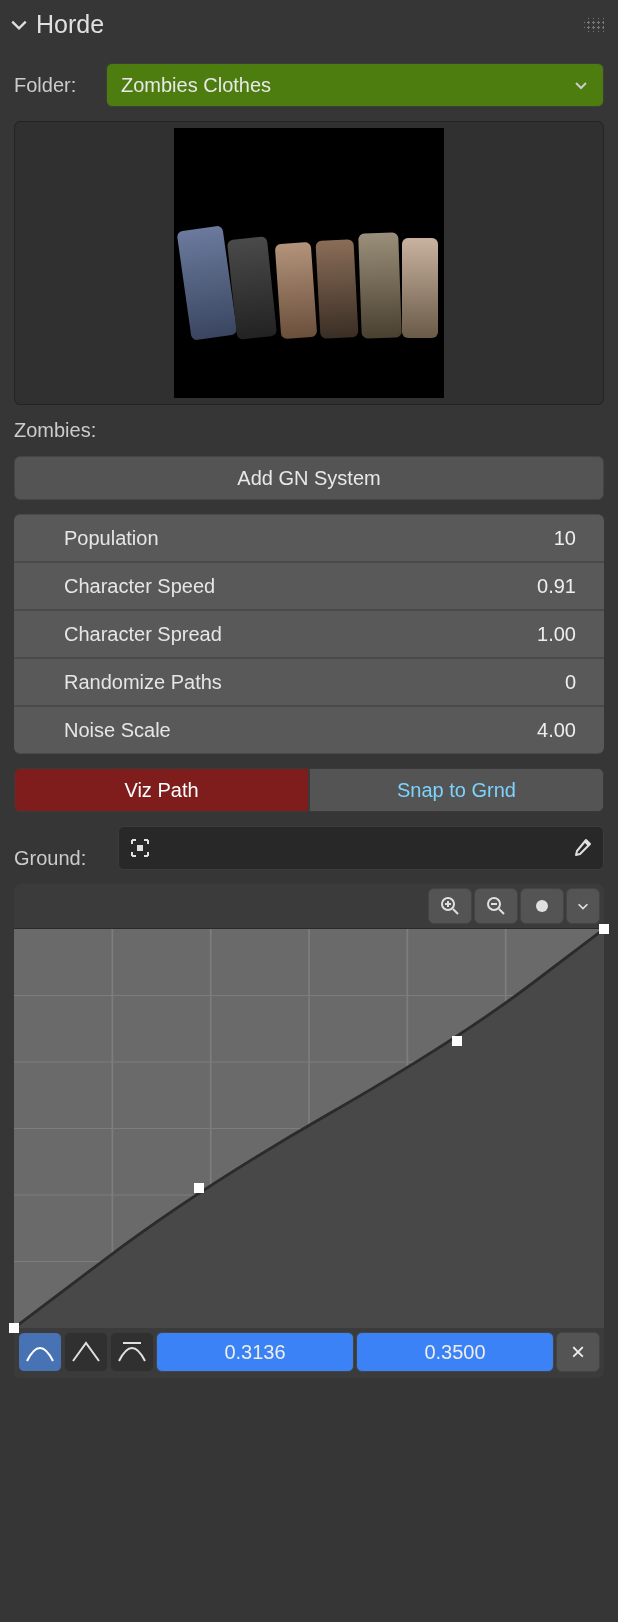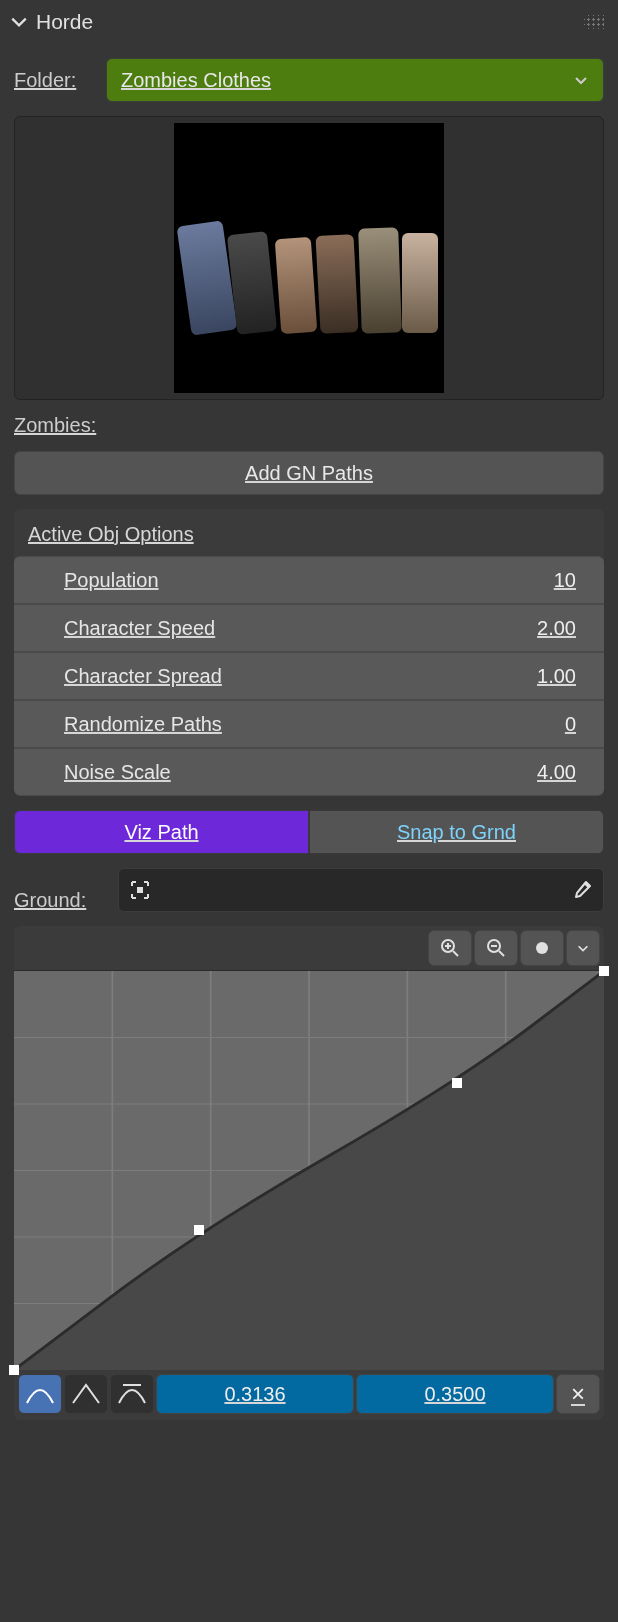--- a/index.html
+++ b/index.html
@@ -1,55 +1,55 @@
 <!DOCTYPE html>
 <html><head>
 <meta charset="utf-8">
 <style>
   * { box-sizing: border-box; margin: 0; padding: 0; font-family: -apple-system, "Segoe UI", Arial, sans-serif; }
   body { background: #363636; width: 618px; color: #d6d6d6; font-size: 19px; }
   .panel { padding: 0; }
   .header { display: flex; align-items: center; padding: 10px 14px 10px 10px; }
   .chev { margin-right: 8px; display:inline-flex; }
-  .header-title { font-size: 21px; font-weight: 500; color: #e0e0e0; }
+  .header-title { font-size: 25px; font-weight: 500; color: #e0e0e0; }
   .drag-dots { margin-left: auto; width:20px; height:14px; background-image: radial-gradient(#777 1px, transparent 1.2px); background-size: 5px 5px; background-position: 2px 2px; }
-  .body { padding: 14px; display:flex; flex-direction:column; gap:14px;text-decoration:underline; }
+  .body { padding: 14px; display:flex; flex-direction:column; gap:14px; }
   .row { display:flex; align-items:center; gap:12px; }
   .row-label { color:#ccc; font-size:20px; min-width:80px; }
   .select { flex:1; background:#4d7c0f; border:1px solid #3c3c3c; border-radius:6px; height:44px; display:flex; align-items:center; padding:0 14px; color:#e8e8e8; font-size:20px; position:relative; }
   .select .chev-down { margin-left:auto; display:inline-flex; }
   .preview-card { background:#303030; border:1px solid #232323; border-radius:6px; padding:6px; display:flex; justify-content:center; }
   .preview-img { width:270px; height:270px; background:#000; position:relative; overflow:hidden; }
   .button { background:#545454; border:1px solid #444; border-radius:6px; height:44px; display:flex; align-items:center; justify-content:center; color:#e8e8e8; font-size:20px; width:100%; }
   .section { background:#3b3b3b; border-radius:6px; padding:0; overflow:hidden; }
   .section-title { padding:14px 14px 10px 14px; color:#d6d6d6; font-size:20px; }
   .props { display:flex; flex-direction:column; }
   .prop-row { display:flex; align-items:center; justify-content:space-between; background:#595959; border-top:1px solid #4a4a4a; border-bottom:1px solid #4a4a4a; height:48px; padding:0 28px 0 50px; color:#e6e6e6; font-size:20px; }
   .prop-row:first-child { border-top-left-radius:6px; border-top-right-radius:6px; }
   .prop-row:last-child { border-bottom-left-radius:6px; border-bottom-right-radius:6px; }
   .prop-label {}
   .prop-val { color:#eee; }
   .toggle-row { display:flex; gap:0; }
   .toggle-btn { flex:1; height:44px; display:flex; align-items:center; justify-content:center; font-size:20px; border:1px solid #3a3a3a; }
-  .toggle-active { background:#6d28d9; color:#fff; border-top-left-radius:6px; border-bottom-left-radius:6px; }
+  .toggle-active { background:#7f1d1d; color:#fff; border-top-left-radius:6px; border-bottom-left-radius:6px; }
   .toggle-inactive { background:#545454; color:#7dd3fc; border-top-right-radius:6px; border-bottom-right-radius:6px; }
   .ground-row { display:flex; align-items:flex-end; gap:14px; }
   .ground-label { font-size:20px; color:#ccc; min-width:90px; }
   .ground-field { flex:1; background:#282828; border:1px solid #3c3c3c; border-radius:6px; height:44px; display:flex; align-items:center; padding:0 10px; gap:10px; }
   .obj-icon { display:inline-flex; }
   .eyedrop { margin-left:auto; display:inline-flex; }
   .curve-card { background:#3b3b3b; border-radius:6px; padding:0 0 2px 0; }
   .curve-tools { display:flex; justify-content:flex-end; gap:2px; padding:4px 4px 4px 0; align-items:center; }
   .tool-btn { width:44px; height:36px; background:#545454; border:1px solid #444; border-radius:6px; display:flex; align-items:center; justify-content:center; }
   .curve-area { position:relative; background:#6a6a6a; height:400px; margin:0 0 0 0; border-top:1px solid #2a2a2a; }
   .cp { position:absolute; width:10px; height:10px; background:#fff; transform:translate(-50%,-50%); }
   .curve-footer { display:flex; align-items:center; gap:2px; padding:4px 4px 4px 4px; }
   .handle-btn { width:44px; height:40px; background:#303030; border:1px solid #3a3a3a; border-radius:6px; display:flex; align-items:center; justify-content:center; position:relative; }
   .handle-btn.active { background:#4772b3; }
-  .curve-val { flex:1; height:40px; background:#0369a1; border:1px solid #444; border-radius:6px; display:flex; align-items:center; justify-content:center; color:#eee; font-size:20px; }
+  .curve-val { flex:1; height:40px; background:#3b82f6; border:1px solid #444; border-radius:6px; display:flex; align-items:center; justify-content:center; color:#eee; font-size:20px; }
   .x-btn { width:44px; height:40px; background:#545454; border:1px solid #444; border-radius:6px; display:flex; align-items:center; justify-content:center; color:#eee; font-size:20px; }
   
   .z { position:absolute; bottom:60px; border-radius:6px; }
 </style>
 </head>
 <body>
 
 <div class="panel">
 
   <div class="header">
@@ -85,33 +85,32 @@
         <div class="z" style="left:186px;width:40px;height:105px;background:linear-gradient(#9a8f7a,#4a4030);transform:rotate(-2deg);"></div>
         <div class="z" style="left:228px;width:36px;height:100px;background:linear-gradient(#c9b3a0,#6a5a48);transform:rotate(0deg);"></div>
       </div>
     </div>
 
     <div class="row">
       <span class="row-label">Zombies:</span>
     </div>
 
     <div class="button">
-      <span>Add GN Paths</span>
+      <span>Add GN System</span>
     </div>
 
     <div class="section">
-      <div class="section-title">Active Obj Options</div>
       <div class="props" id="props-container">
           <div class="prop-row">
             <span class="prop-label">Population</span>
             <span class="prop-val">10</span>
           </div>
           <div class="prop-row">
             <span class="prop-label">Character Speed</span>
-            <span class="prop-val">2.00</span>
+            <span class="prop-val">0.91</span>
           </div>
           <div class="prop-row">
             <span class="prop-label">Character Spread</span>
             <span class="prop-val">1.00</span>
           </div>
           <div class="prop-row">
             <span class="prop-label">Randomize Paths</span>
             <span class="prop-val">0</span>
           </div>
           <div class="prop-row">

